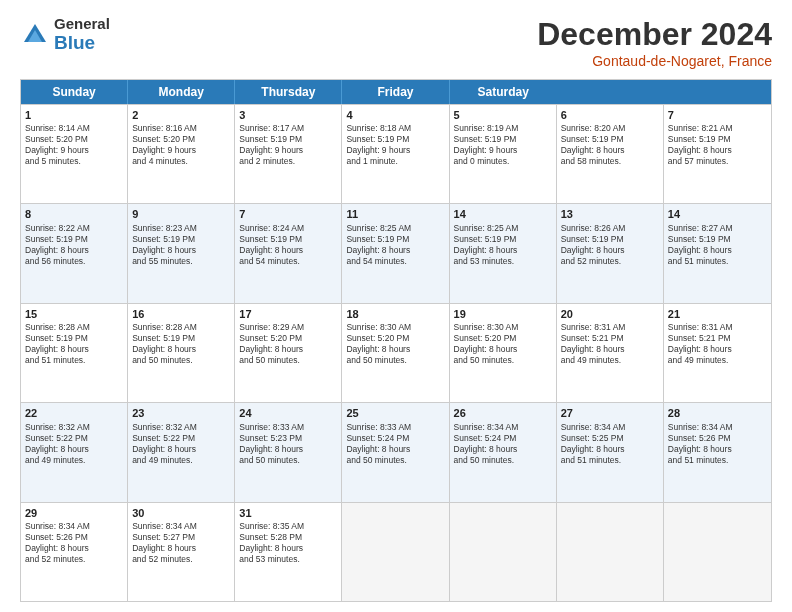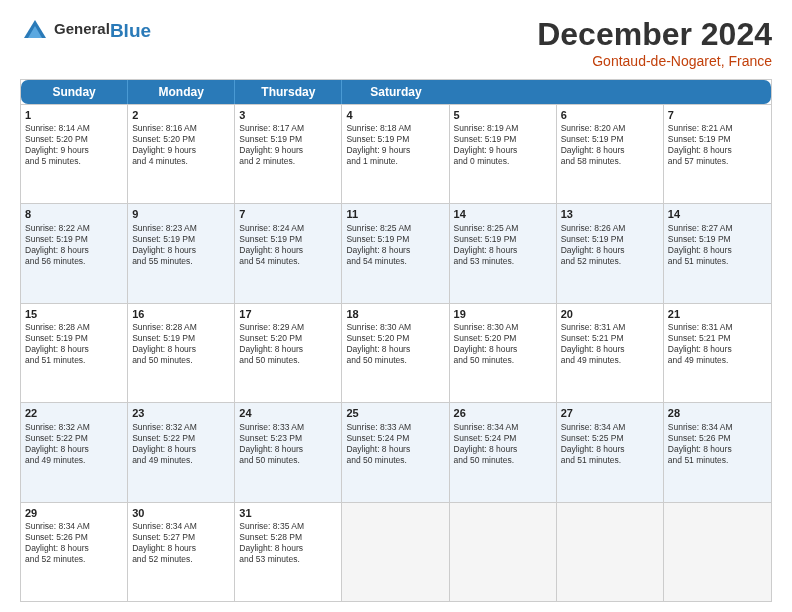--- a/index.html
+++ b/index.html
@@ -23,21 +23,21 @@
       align-items: flex-start;
       margin-bottom: 10px;
     }
     .logo {
       display: flex;
       align-items: center;
       gap: 4px;
     }
     .logo-text {
       display: flex;
-      flex-direction: row;
+      flex-direction: column;
       line-height: 1.1;
     }
     .logo-general {
       font-size: 15px;
       font-weight: bold;
       color: #333;
     }
     .logo-blue {
       font-size: 19px;
       font-weight: bold;
@@ -62,21 +62,20 @@
     .calendar {
       flex: 1;
       display: flex;
       flex-direction: column;
       border: 1px solid #ccc;
     }
     .cal-header {
       display: grid;
       grid-template-columns: repeat(7, 1fr);
       background: #2a7ab8;
-      border-radius: 7px;
     }
     .cal-header-cell {
       color: #fff;
       font-weight: bold;
       font-size: 12px;
       text-align: center;
       padding: 5px 2px;
       border-right: 1px solid #4a9ad4;
     }
     .cal-header-cell:last-child { border-right: none; }
@@ -133,20 +132,21 @@
       <div class="month-title">December 2024</div>
       <div class="subtitle">Gontaud-de-Nogaret, France</div>
     </div>
   </div>
 
   <div class="calendar">
     <div class="cal-header">
     <div class="cal-header-cell">Sunday</div>
         <div class="cal-header-cell">Monday</div>
         <div class="cal-header-cell">Thursday</div>
+        <div class="cal-header-cell">Friday</div>
         <div class="cal-header-cell">Saturday</div>
       </div>
     <div class="cal-body">
     <div class="cal-row">
           <div class="cal-cell">
             <span class="day-num">1</span>
             <div class="cell-text">Sunrise: 8:14 AM</div>
             <div class="cell-text">Sunset: 5:20 PM</div>
             <div class="cell-text">Daylight: 9 hours</div>
             <div class="cell-text">and 5 minutes.</div>

